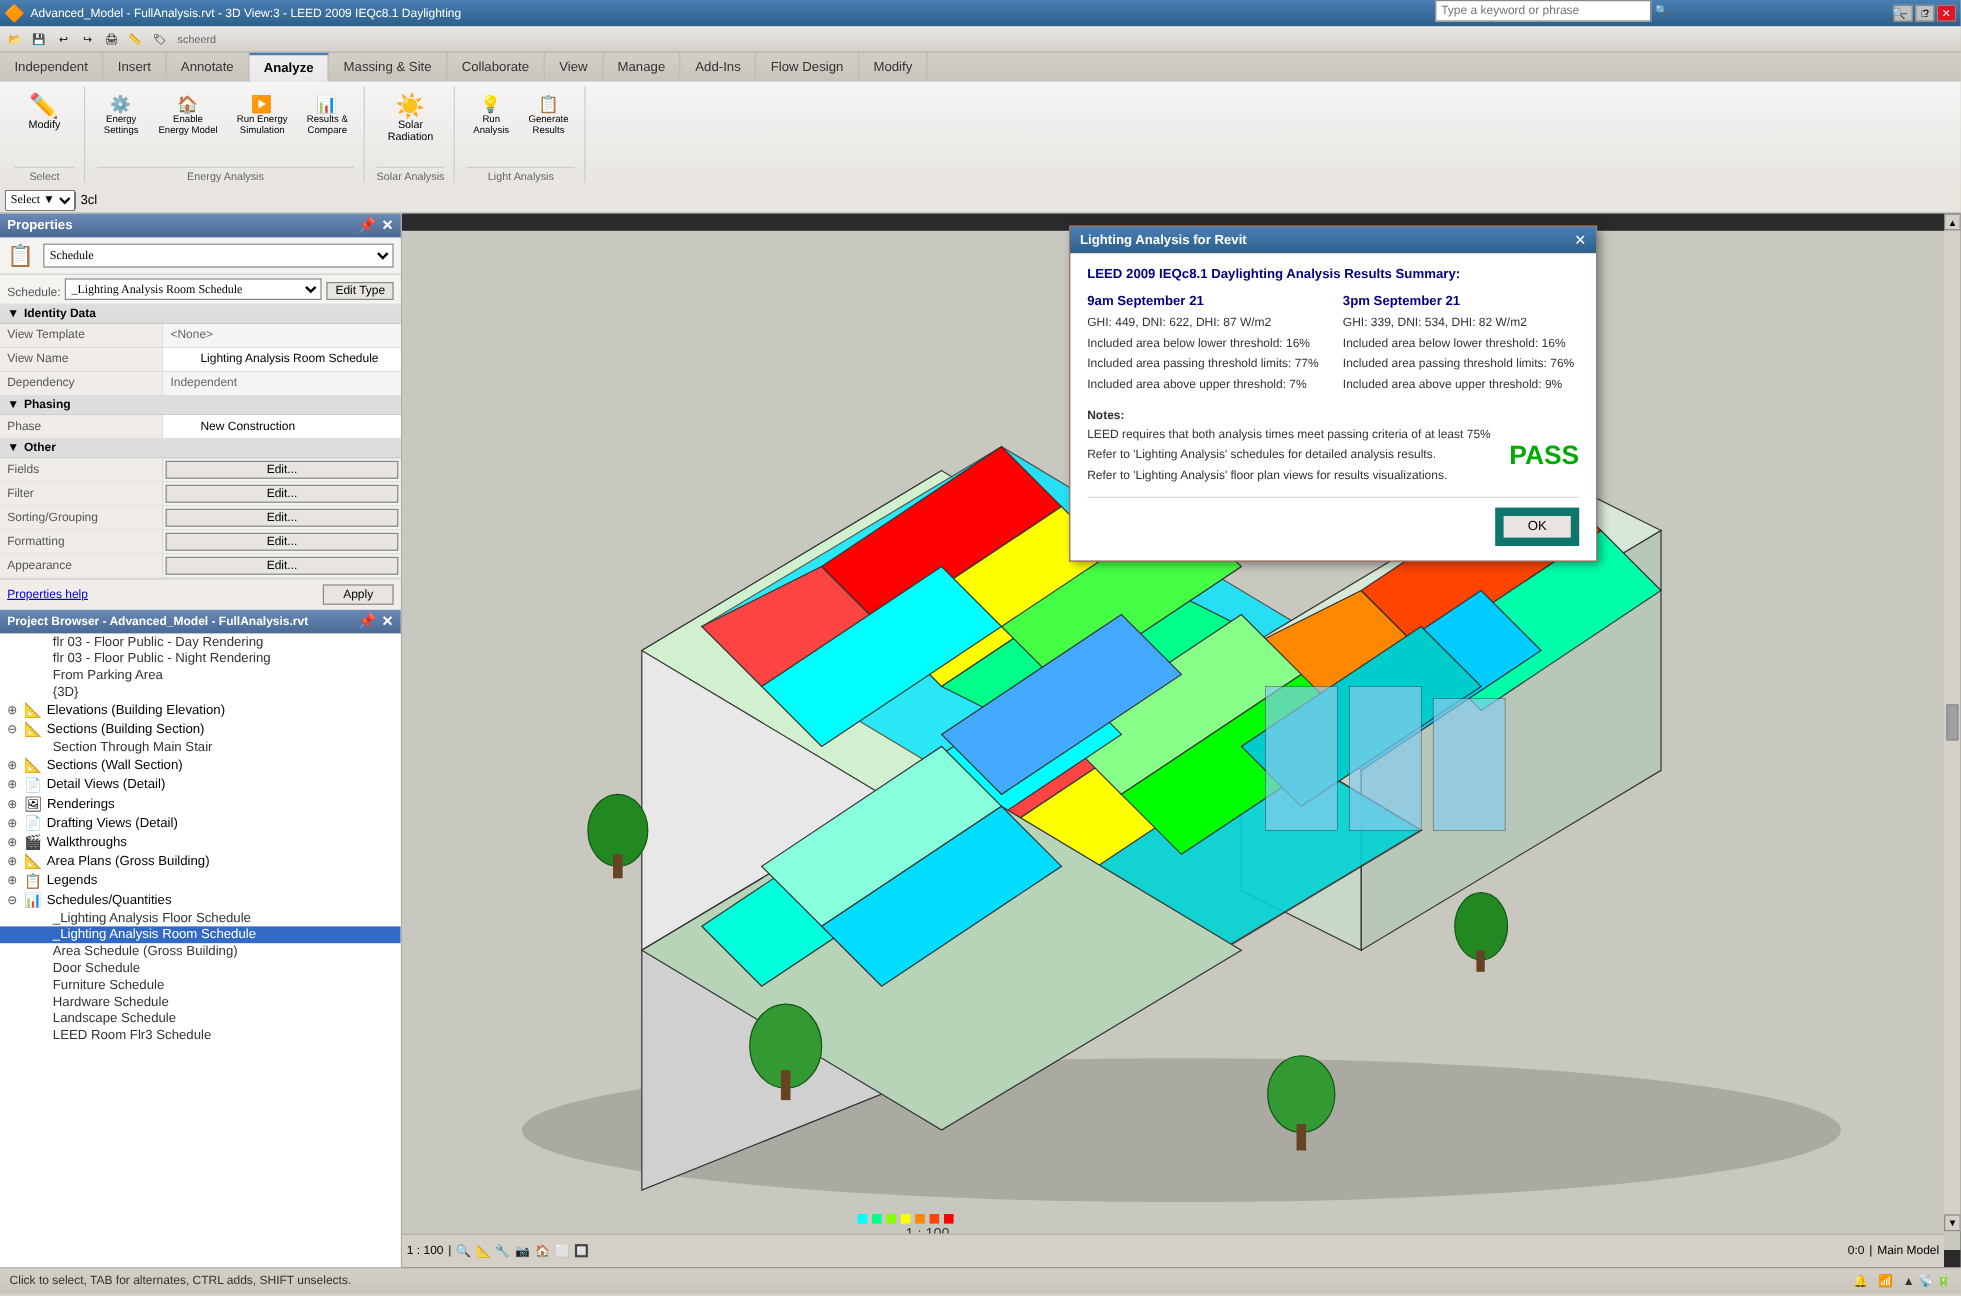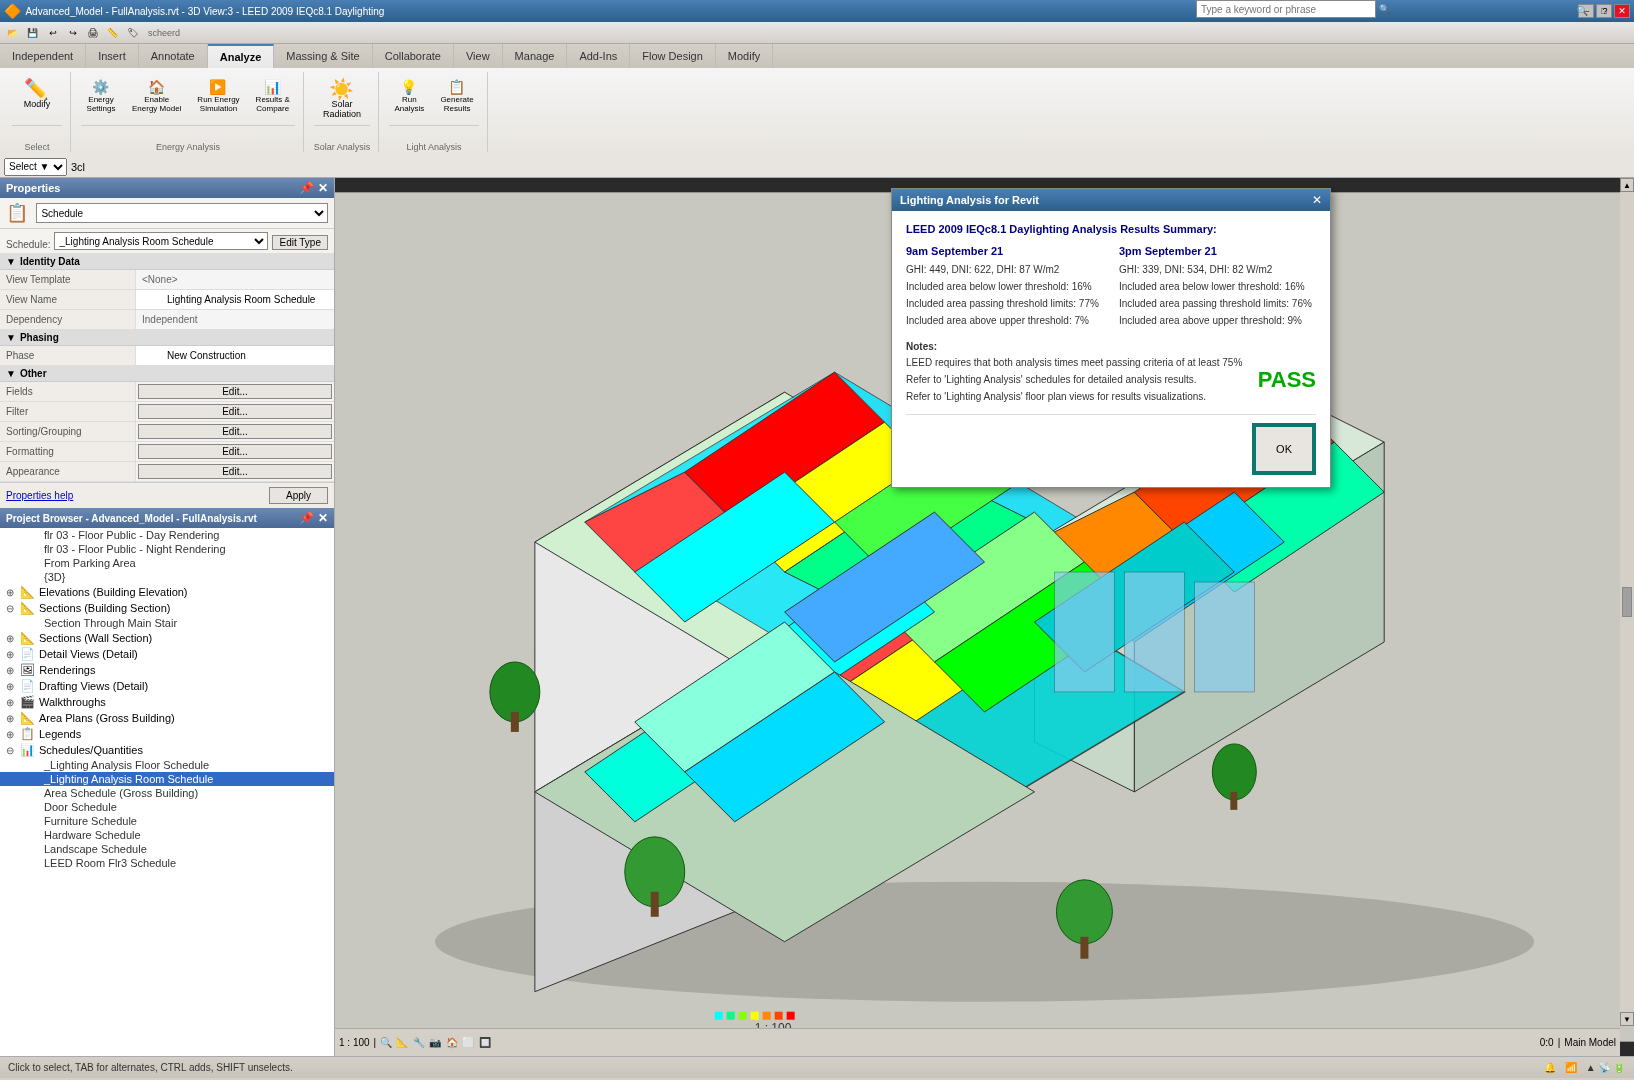--- a/index.html
+++ b/index.html
@@ -73,21 +73,21 @@
       align-items: flex-start;
       padding-top: 4px;
     }
     .ribbon-group-label {
       font-size: 9px;
       color: #666;
       margin-top: 2px;
       border-top: 1px solid #ccc;
       width: 100%;
       text-align: center;
-      padding-top: 16px;
+      padding-top: 2px;
     }
     .ribbon-btn {
       display: flex;
       flex-direction: column;
       align-items: center;
       padding: 2px 4px;
       cursor: pointer;
       border: 1px solid transparent;
       border-radius: 2px;
       font-size: 9px;
@@ -115,21 +115,21 @@
       align-items: center;
       padding: 0 4px;
       gap: 4px;
       border-bottom: 1px solid #aaa;
     }
     .select-box {
       display: flex;
       align-items: center;
       gap: 2px;
     }
-    select { font-size: 10px; height: 18px; }
+    select { font-size: 10px; height: 18px; font-family: Liberation Serif, serif; }
 
     
     .main-area {
       display: flex;
       height: calc(1080px - 22px - 22px - 114px - 22px - 22px);
     }
 
     
     .left-panel {
       width: 335px;
@@ -387,24 +387,24 @@
       margin-top: -40px;
     }
     .dialog-footer {
       display: flex;
       justify-content: flex-end;
       margin-top: 10px;
       padding-top: 8px;
       border-top: 1px solid #ddd;
     }
     .ok-btn {
-      padding: 16px 20px;
+      padding: 3px 20px;
       font-size: 11px;
       background: #e8e5e0;
-      border: 4px solid #0f766e;
+      border: 7px solid #0f766e;
       cursor: pointer;
     }
 
     
     ::-webkit-scrollbar { width: 12px; }
     ::-webkit-scrollbar-track { background: #d4d0c8; }
     ::-webkit-scrollbar-thumb { background: #a0a0a0; border: 1px solid #888; }
 
     .view-scrollbar {
       position: absolute;

